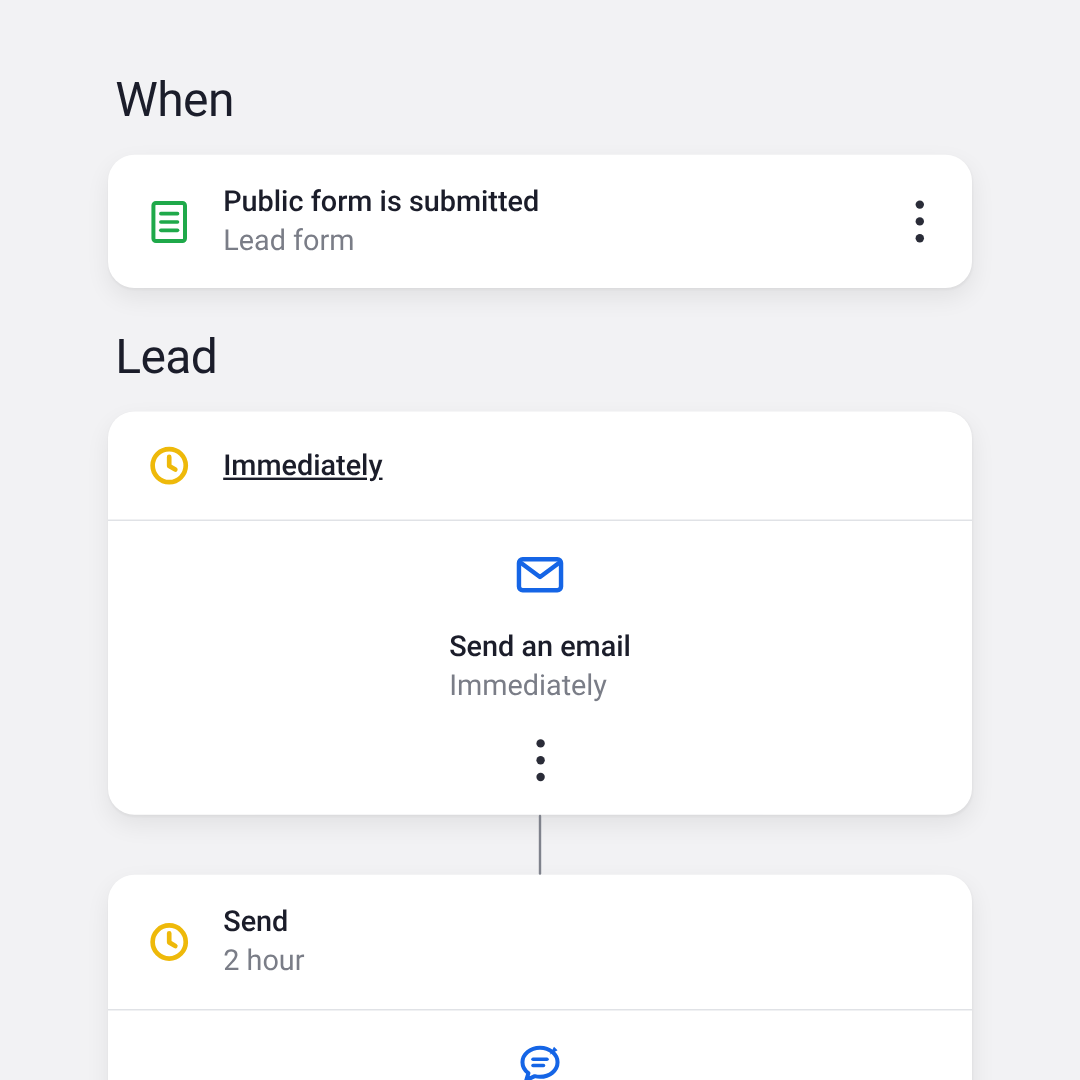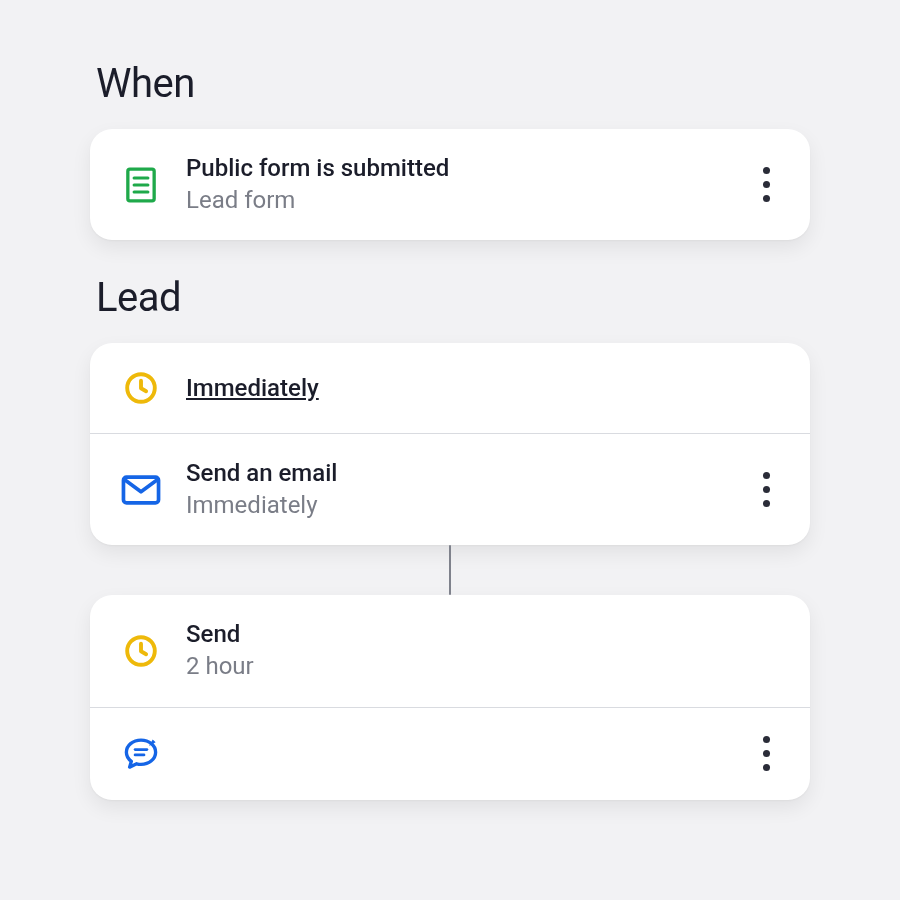--- a/index.html
+++ b/index.html
@@ -26,20 +26,21 @@
     margin-bottom: 34px;
   }
   .card-row {
     display: flex;
     align-items: center;
     padding: 24px 30px 24px 30px;
     gap: 24px;
   }
   .card-row + .card-row {
     border-top: 1px solid #d9dbe0;
+    flex-direction: column;
   }
   .row-icon {
     width: 42px;
     height: 42px;
     flex: 0 0 42px;
     display: flex;
     align-items: center;
     justify-content: center;
   }
   .row-body {

